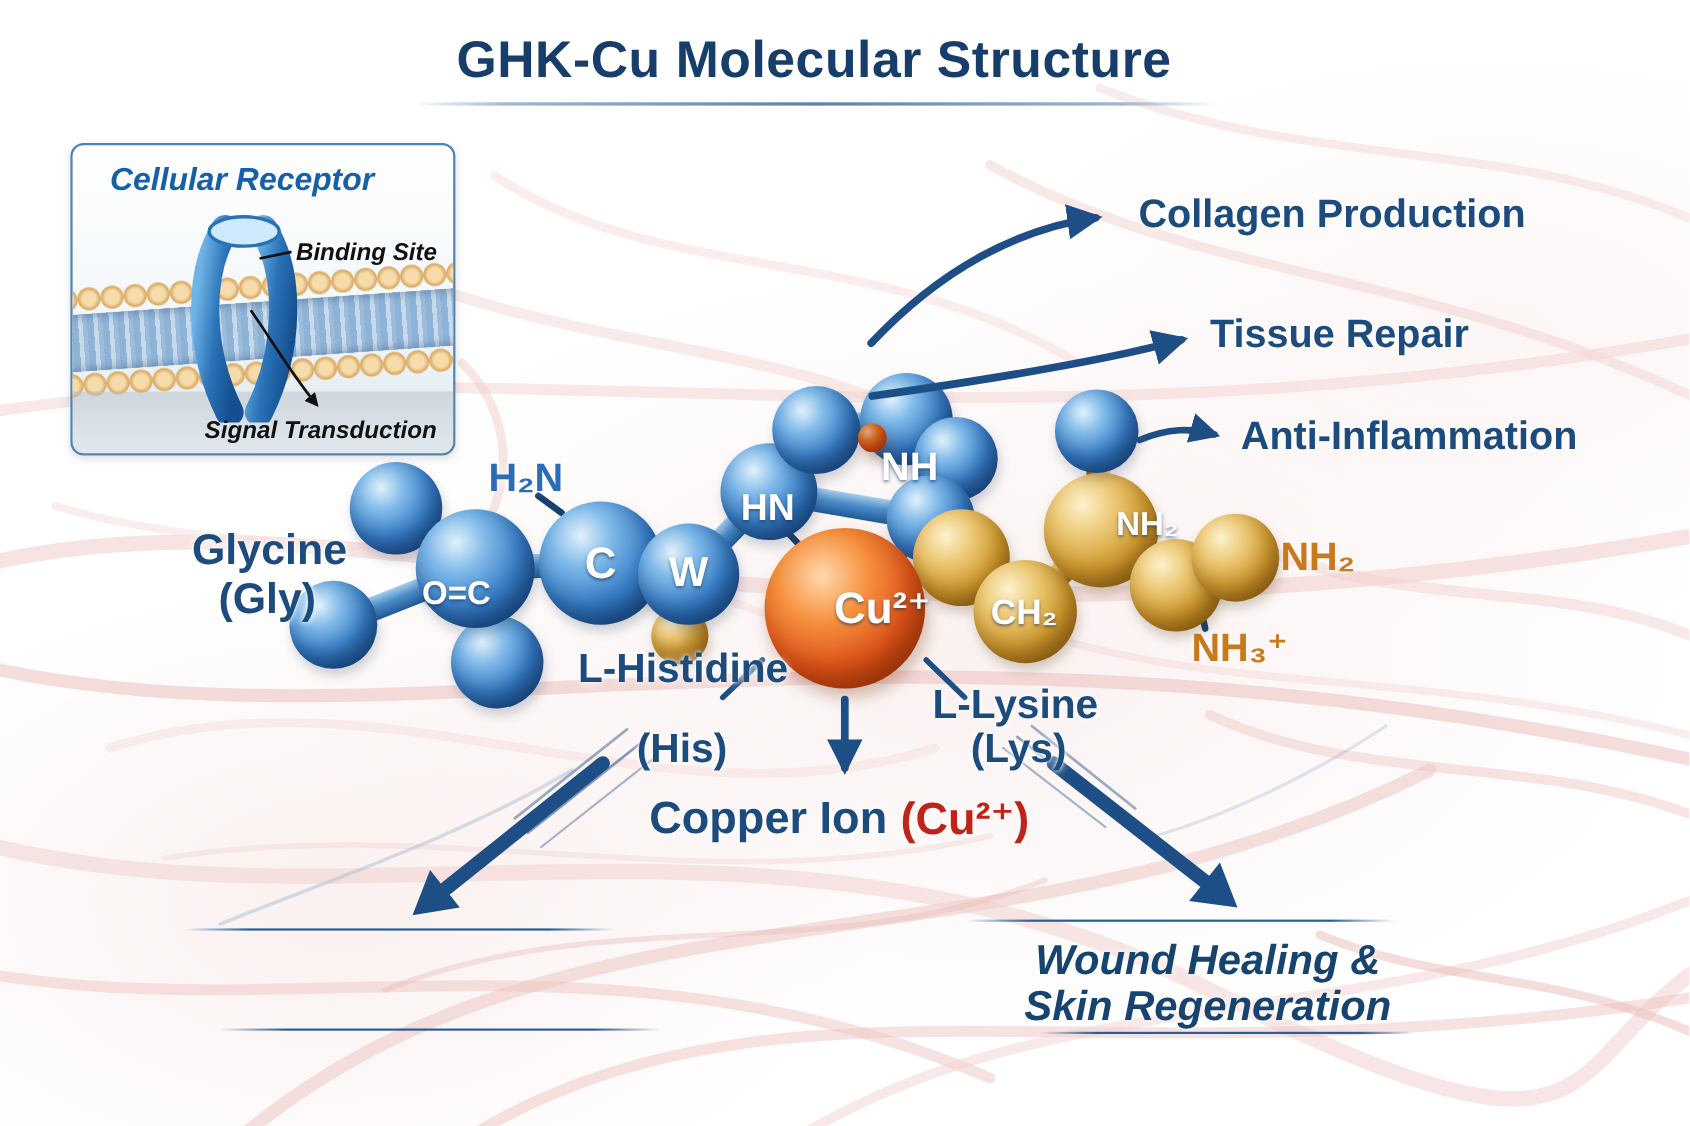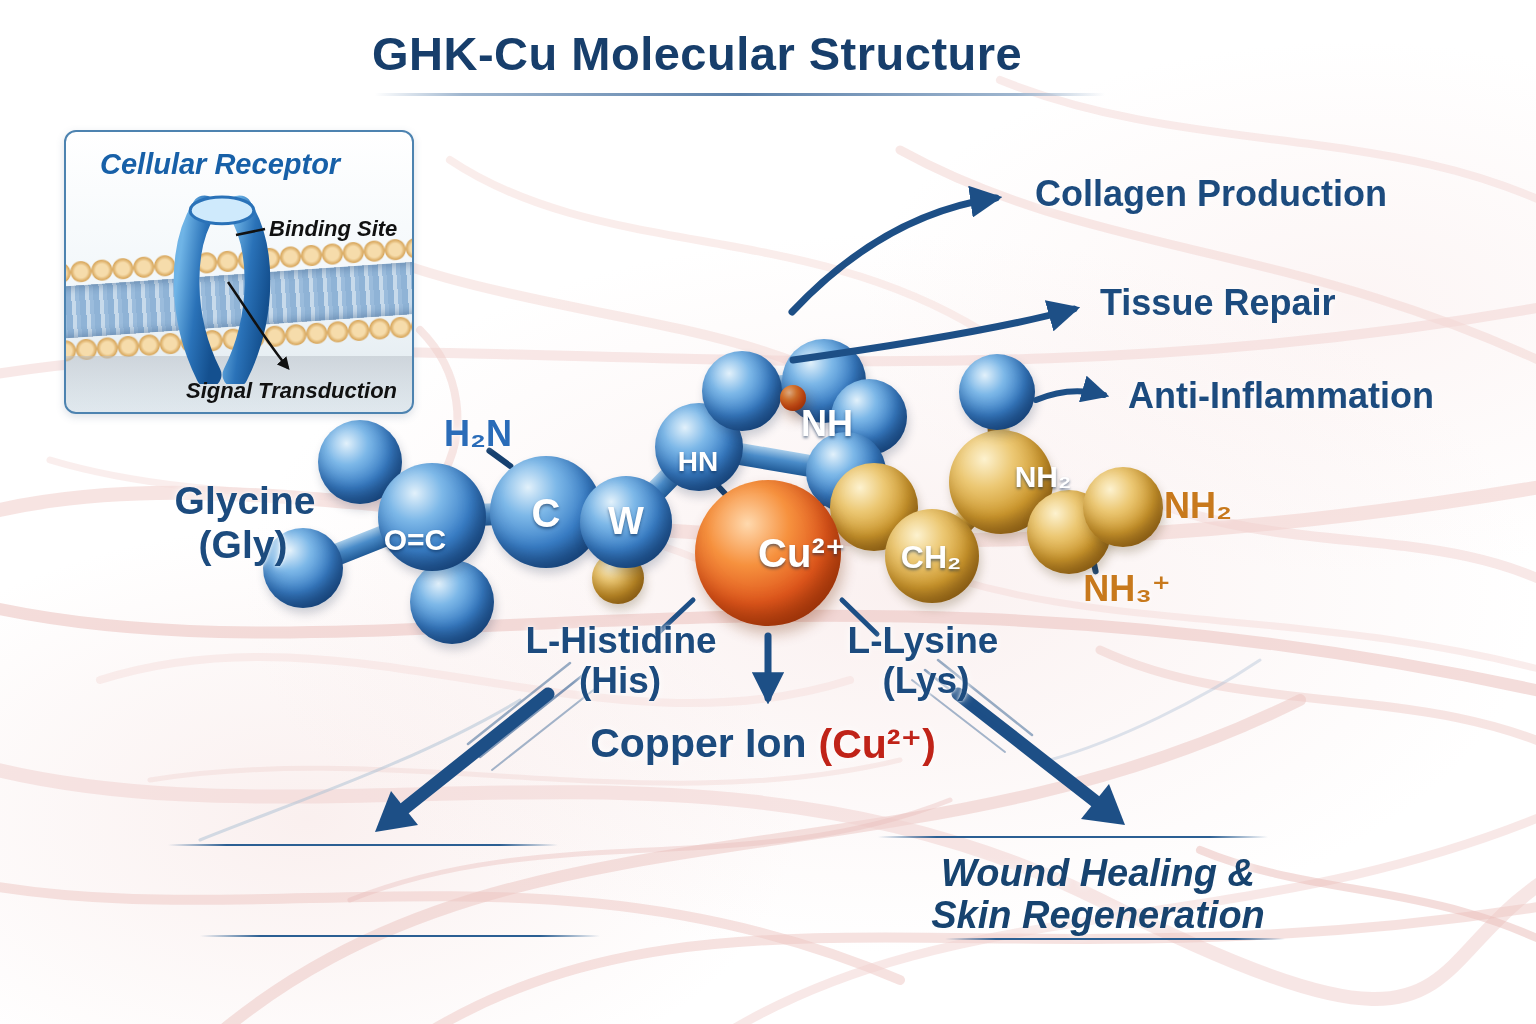--- a/index.html
+++ b/index.html
@@ -7,21 +7,21 @@
     position:relative;width:1536px;height:1024px;overflow:hidden;
     font-family:"Liberation Sans","DejaVu Sans",sans-serif;
     background:
       radial-gradient(900px 500px at 58% 58%, rgba(246,227,226,.5), rgba(255,255,255,0) 72%),
       radial-gradient(700px 420px at 20% 80%, rgba(244,221,219,.45), rgba(255,255,255,0) 70%),
       radial-gradient(700px 380px at 88% 30%, rgba(248,230,229,.4), rgba(255,255,255,0) 70%),
       #ffffff;
   }
   .fibers{position:absolute;left:0;top:0;z-index:1;}
   
-  .header{position:absolute;left:372px;top:26px;width:736px;text-align:left;z-index:6;}
+  .header{position:absolute;left:372px;top:26px;width:736px;text-align:center;z-index:6;}
   .title{font-size:47px;font-weight:bold;color:#173e6b;letter-spacing:.5px;margin:0;}
   .title-underline{position:absolute;left:375px;top:93px;width:730px;height:3px;z-index:6;
     background:linear-gradient(90deg,rgba(120,150,190,0),#9fb6cf 12%,#5d82ab 50%,#9fb6cf 88%,rgba(120,150,190,0));}
   
   .inset{position:absolute;left:64px;top:130px;width:346px;height:280px;z-index:6;
     border:2.5px solid #4d83b0;border-radius:12px;overflow:hidden;
     background:linear-gradient(180deg,#ffffff 0%,#f2f7fa 55%,#dfe8ee 100%);
     box-shadow:0 3px 8px rgba(60,90,120,.18);font-style:italic;}
   .inset-title{position:absolute;left:34px;top:16px;font-size:29px;font-weight:bold;color:#1760a8;}
   .membrane{position:absolute;left:-14px;top:116px;width:380px;height:108px;transform:rotate(-4deg);}
@@ -175,33 +175,33 @@
   <div class="sph g" style="left:885px;top:509px;width:94px;height:94px;"></div>
   <div class="sph g" style="left:949px;top:430px;width:104px;height:104px;"></div>
   <div class="sph b" style="left:959px;top:354px;width:76px;height:76px;"></div>
   <div class="sph g" style="left:1027px;top:490px;width:84px;height:84px;"></div>
   <div class="sph g" style="left:1083px;top:467px;width:80px;height:80px;"></div>
   <div class="sph o" style="left:695px;top:480px;width:146px;height:146px;"></div>
 
   <div class="lbl atom" style="left:415px;top:540px;font-size:30px;">O=C</div>
   <div class="lbl atom" style="left:546px;top:513px;font-size:40px;">C</div>
   <div class="lbl atom" style="left:626px;top:521px;font-size:38px;">W</div>
-  <div class="lbl atom" style="left:698px;top:462px;font-size:28px;">HN</div>
+  <div class="lbl atom" style="left:698px;top:462px;font-size:34px;">HN</div>
   <div class="lbl atom" style="left:827px;top:424px;font-size:36px;">NH</div>
   <div class="lbl atom" style="left:766px;top:553px;font-size:40px;margin-left:36px;">Cu²⁺</div>
   <div class="lbl atom" style="left:931px;top:557px;font-size:32px;">CH₂</div>
   <div class="lbl atom" style="left:1043px;top:477px;font-size:30px;">NH₂</div>
 
   <div class="lbl blue" style="left:478px;top:434px;font-size:36px;">H₂N</div>
   <div class="lbl gold" style="left:1198px;top:506px;font-size:36px;">NH₂</div>
   <div class="lbl gold" style="left:1127px;top:589px;font-size:36px;">NH₃⁺</div>
 
   <div class="lbl navy" style="left:245px;top:501px;font-size:39px;">Glycine</div>
   <div class="lbl navy" style="left:243px;top:545px;font-size:39px;">(Gly)</div>
-  <div class="lbl navy" style="left:621px;top:641px;font-size:37px;">L-Histidine</div>
+  <div class="lbl navy" style="left:621px;top:608px;font-size:37px;">L-Histidine</div>
   <div class="lbl navy" style="left:620px;top:681px;font-size:37px;">(His)</div>
   <div class="lbl navy" style="left:923px;top:641px;font-size:37px;">L-Lysine</div>
   <div class="lbl navy" style="left:926px;top:681px;font-size:37px;">(Lys)</div>
   <div class="copper-row">
     <span style="color:#1c4b7e;text-shadow:0 0 8px rgba(255,255,255,.95);">Copper Ion</span>
     <span style="color:#c02318;text-shadow:0 0 8px rgba(255,255,255,.95);">(Cu²⁺)</span>
   </div>
 
   <div class="lbl-left" style="left:1035px;top:194px;font-size:36px;">Collagen Production</div>
   <div class="lbl-left" style="left:1100px;top:303px;font-size:36px;">Tissue Repair</div>

